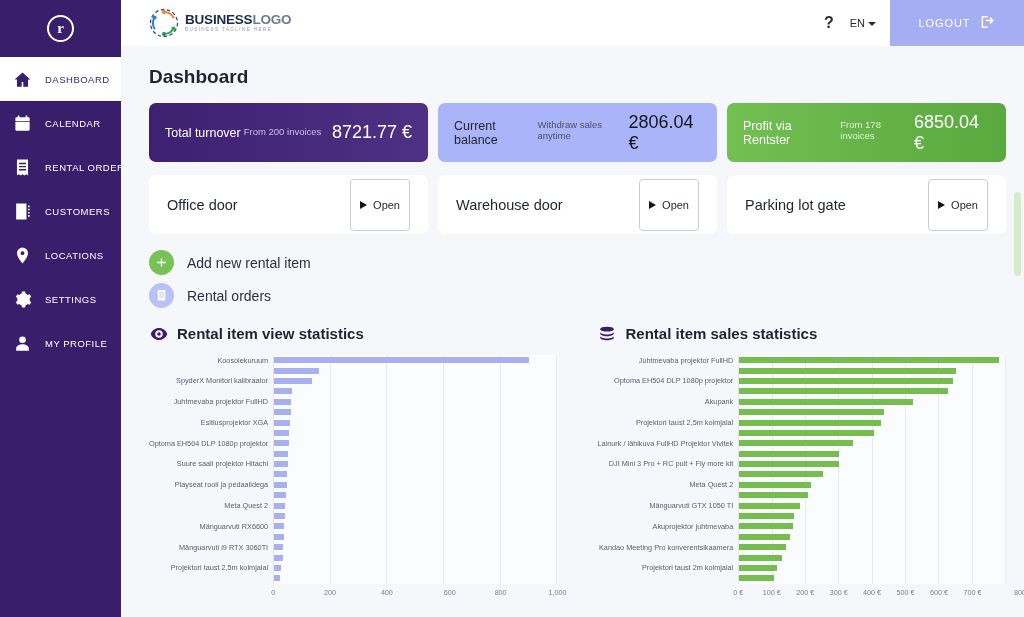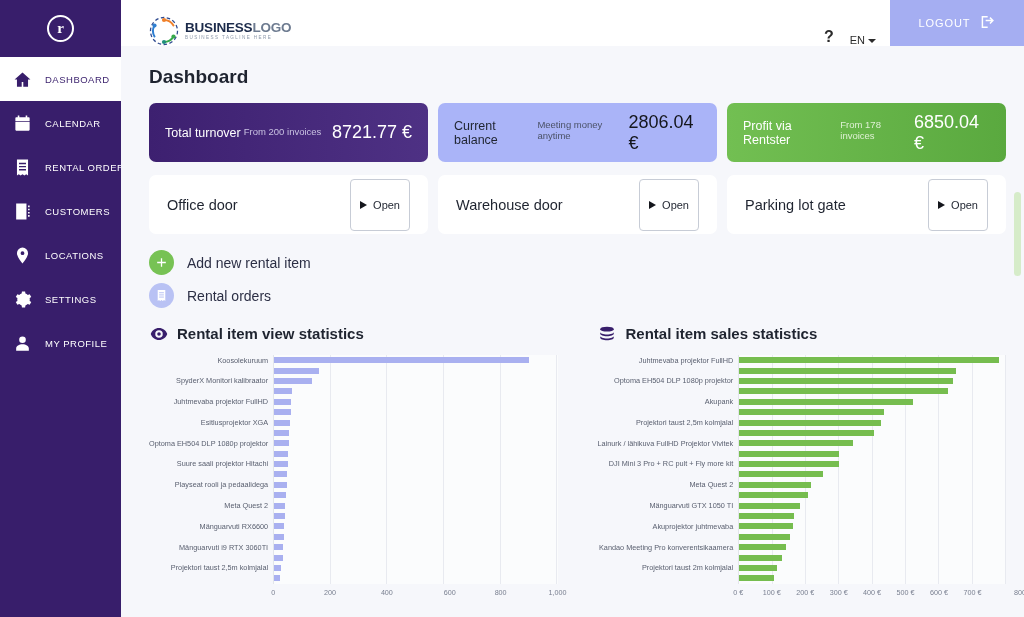--- a/index.html
+++ b/index.html
@@ -41,21 +41,21 @@
   .sb-ico svg { fill: #ffffff; }
   .sb-label {
     font-size: 9.5px; letter-spacing: 0.5px; color: #ffffff;
     font-weight: 400; white-space: nowrap;
   }
 
   
   .right { flex: 1; display: flex; flex-direction: column; min-width: 0; }
 
   .topbar {
-    height: 46px; background: #ffffff; display: flex; align-items: flex-end;
+    height: 46px; background: #ffffff; display: flex; align-items: center;
     flex: 0 0 46px;
   }
   .brand { display: flex; align-items: center; gap: 6px; padding-left: 28px; }
   .brand-mark { width: 30px; height: 30px; flex: 0 0 30px; }
   .brand-text { display: flex; flex-direction: column; line-height: 1; }
   .brand-name { font-size: 13.5px; font-weight: bold; letter-spacing: -0.2px; }
   .brand-name .b1 { color: #1b2a4a; }
   .brand-name .b2 { color: #6d7b90; }
   .brand-tag { font-size: 4.6px; letter-spacing: 1.4px; color: #8c98aa; margin-top: 2px; }
 
@@ -302,21 +302,21 @@
         <div class="stat-card purple">
           <div class="stat-left">
             <div class="stat-title">Total turnover</div>
             <div class="stat-sub">From 200 invoices</div>
           </div>
           <div class="stat-val">8721.77 €</div>
         </div>
         <div class="stat-card blue">
           <div class="stat-left">
             <div class="stat-title">Current balance</div>
-            <div class="stat-sub">Meeting money anytime</div>
+            <div class="stat-sub">Withdraw sales anytime</div>
           </div>
           <div class="stat-val">2806.04 €</div>
         </div>
         <div class="stat-card green">
           <div class="stat-left">
             <div class="stat-title">Profit via Rentster</div>
             <div class="stat-sub">From 178 invoices</div>
           </div>
           <div class="stat-val">6850.04 €</div>
         </div>

